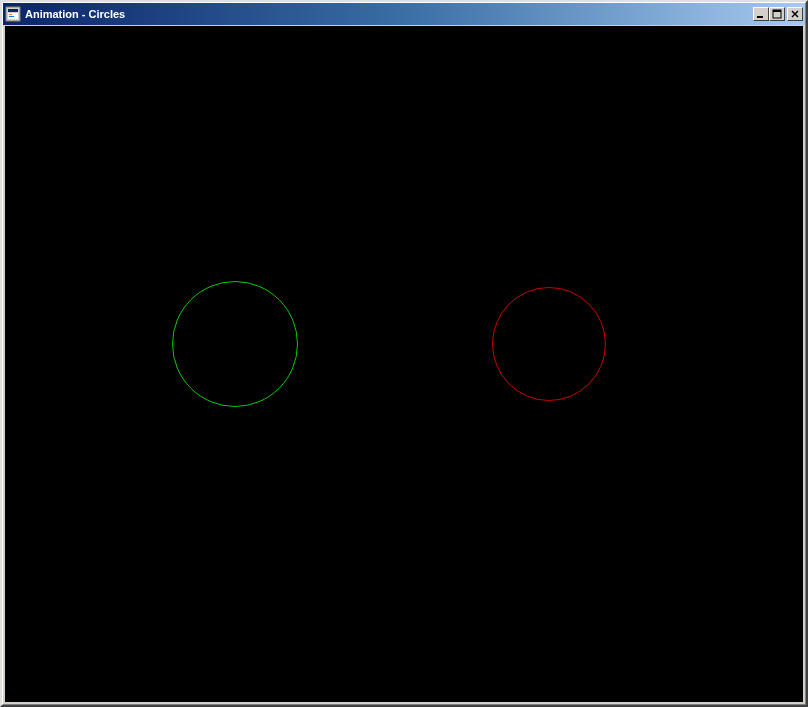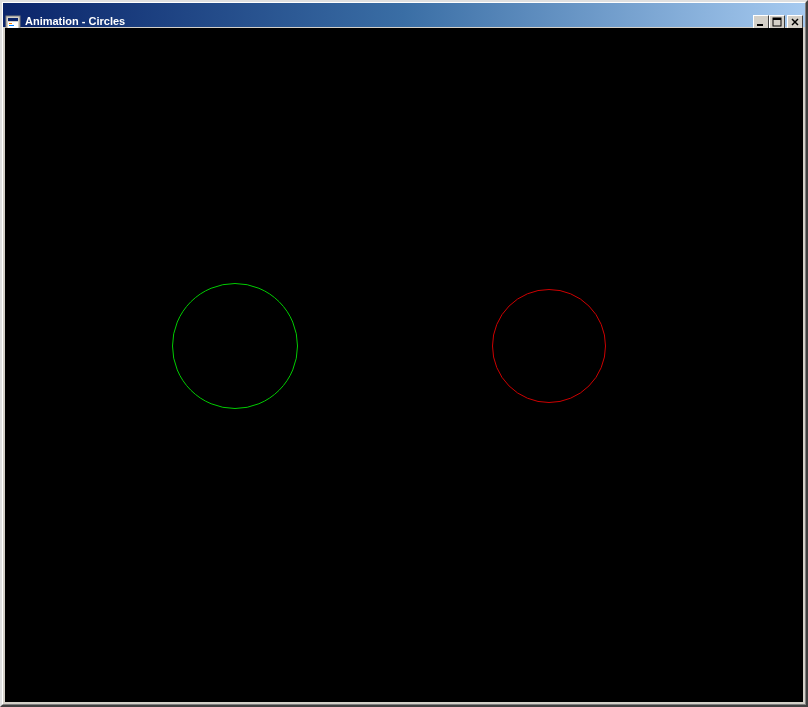--- a/index.html
+++ b/index.html
@@ -32,21 +32,22 @@
       border: 1px solid;
       border-color: #ffffff #808080 #808080 #ffffff;
       display: flex;
       flex-direction: column;
     }
     
     .titlebar {
       height: 22px;
       background: linear-gradient(to right, #0a246a, #3a6ea5, #a6caf0);
       display: flex;
-      padding: 12px 2px;
+      align-items: center;
+      padding: 4px 2px;
       flex-shrink: 0;
     }
     
     .titlebar-icon {
       width: 16px;
       height: 16px;
       margin-right: 4px;
       display: flex;
       align-items: center;
       justify-content: center;

